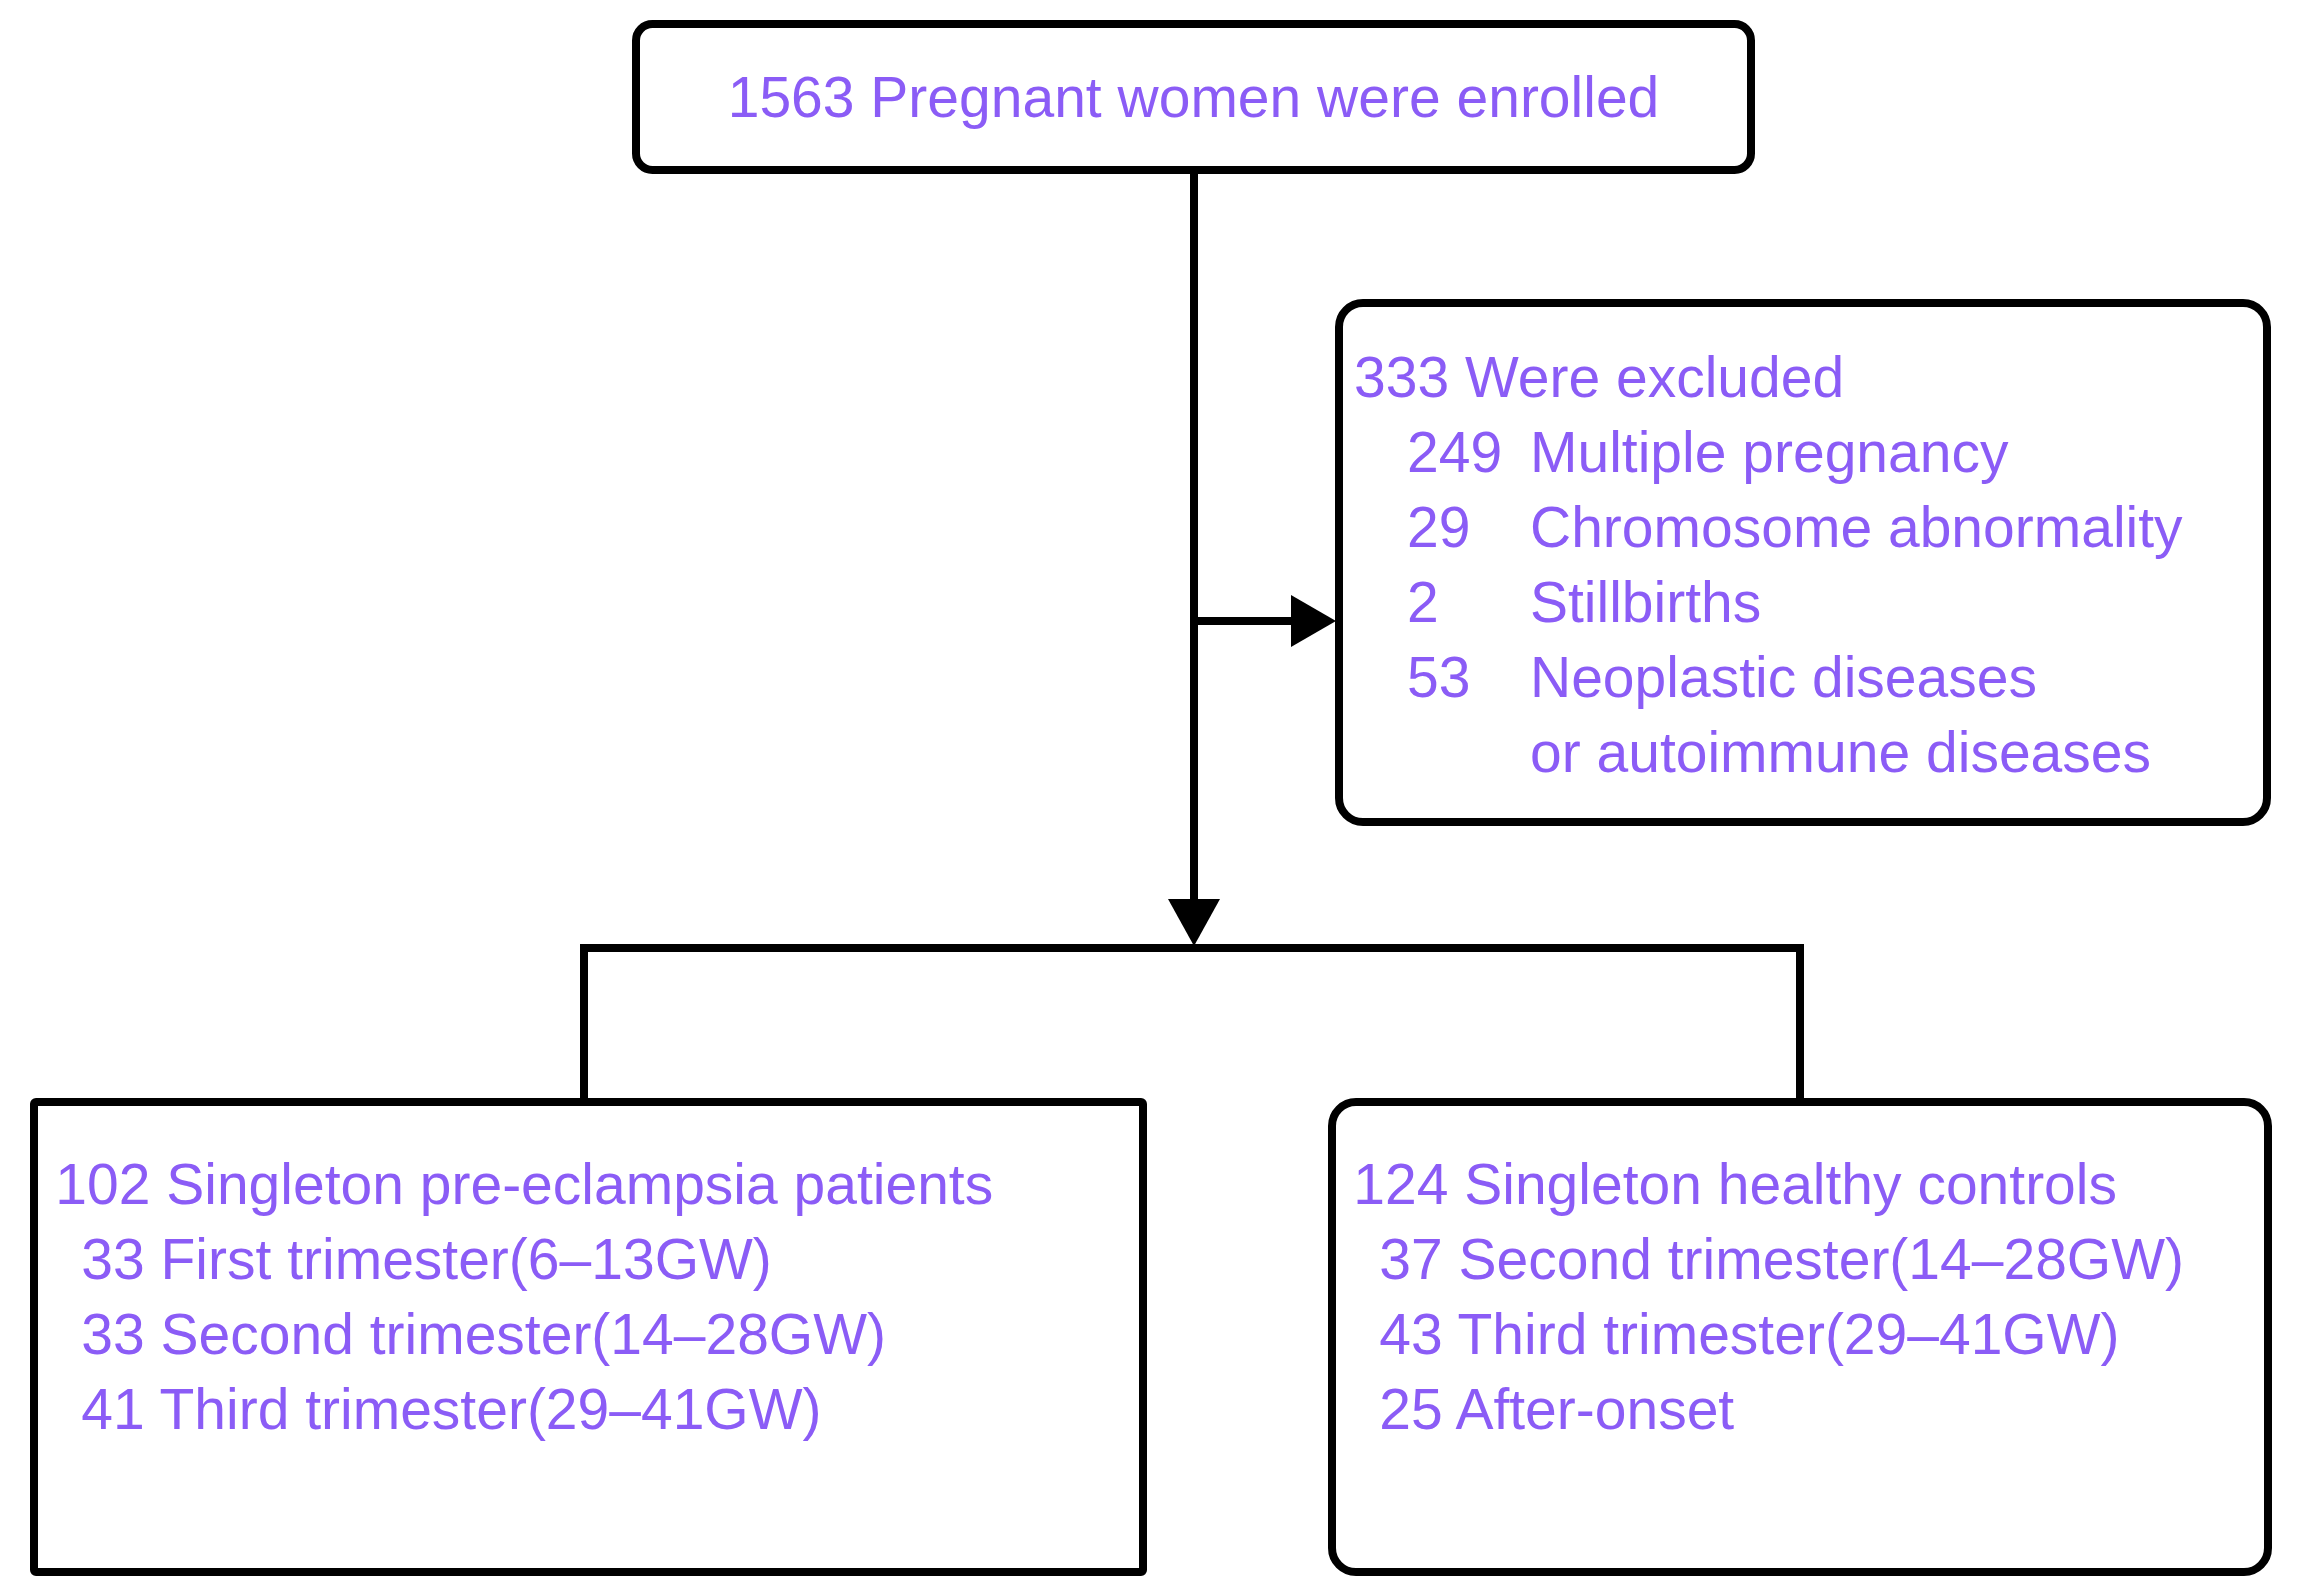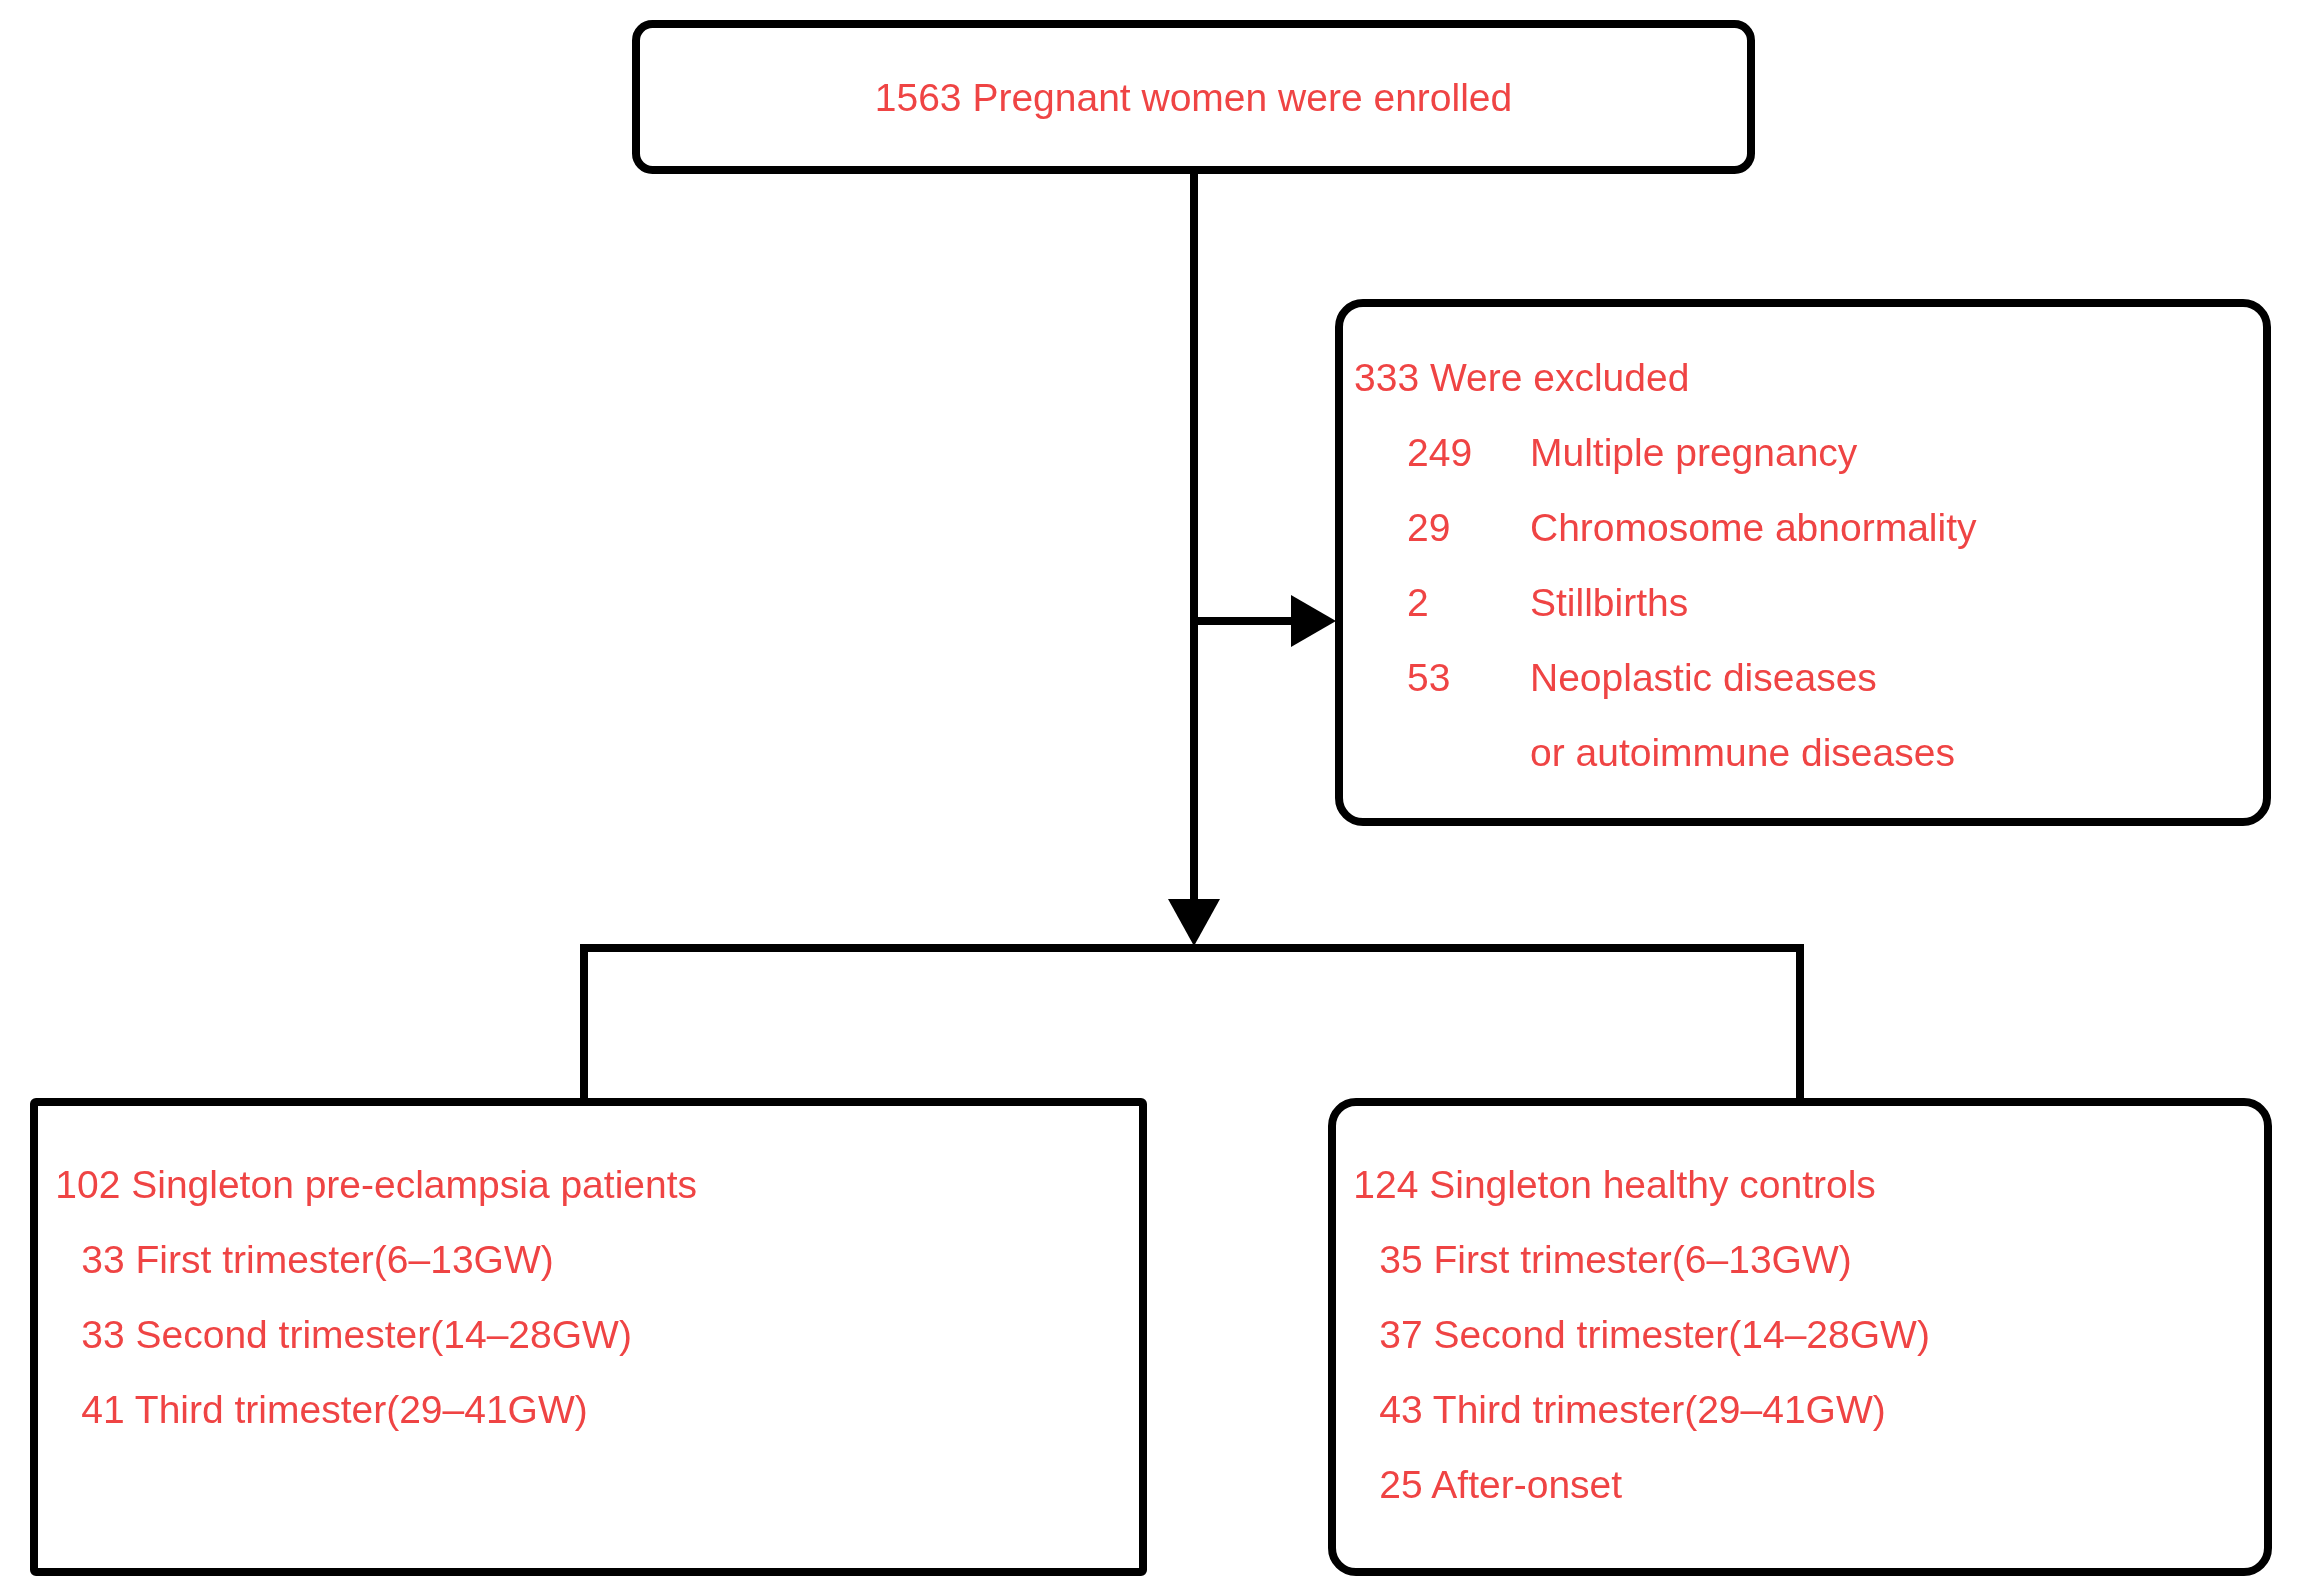--- a/index.html
+++ b/index.html
@@ -5,22 +5,22 @@
   * { box-sizing: border-box; margin: 0; padding: 0; }
   html, body { background: #ffffff; }
   body {
     width: 2307px; height: 1594px;
     font-family: "Liberation Sans", sans-serif;
   }
   .canvas {
     position: relative;
     width: 1938px; height: 1594px;
     background: #ffffff;
-    color: #ef4444;
-    font-size: 39px;
+    color: #8b5cf6;
+    font-size: 57px;
     line-height: 75px;
   }
   .box {
     position: absolute;
     border: 8.6px solid #000000;
     background: #ffffff;
   }
   .box-enrolled {
     left: 632px; top: 20.4px; width: 1123px; height: 154px;
     border-radius: 20.4px;
@@ -106,20 +106,19 @@
 
   <div class="box box-patients">
     <div>102 Singleton pre-eclampsia patients</div>
     <div class="sub-line">33 First trimester(6–13GW)</div>
     <div class="sub-line">33 Second trimester(14–28GW)</div>
     <div class="sub-line">41 Third trimester(29–41GW)</div>
   </div>
 
   <div class="box box-controls">
     <div>124 Singleton healthy controls</div>
-    <div class="sub-line">35 First trimester(6–13GW)</div>
     <div class="sub-line">37 Second trimester(14–28GW)</div>
     <div class="sub-line">43 Third trimester(29–41GW)</div>
     <div class="sub-line">25 After-onset</div>
   </div>
 
 </div>
 
 
 </body></html>

